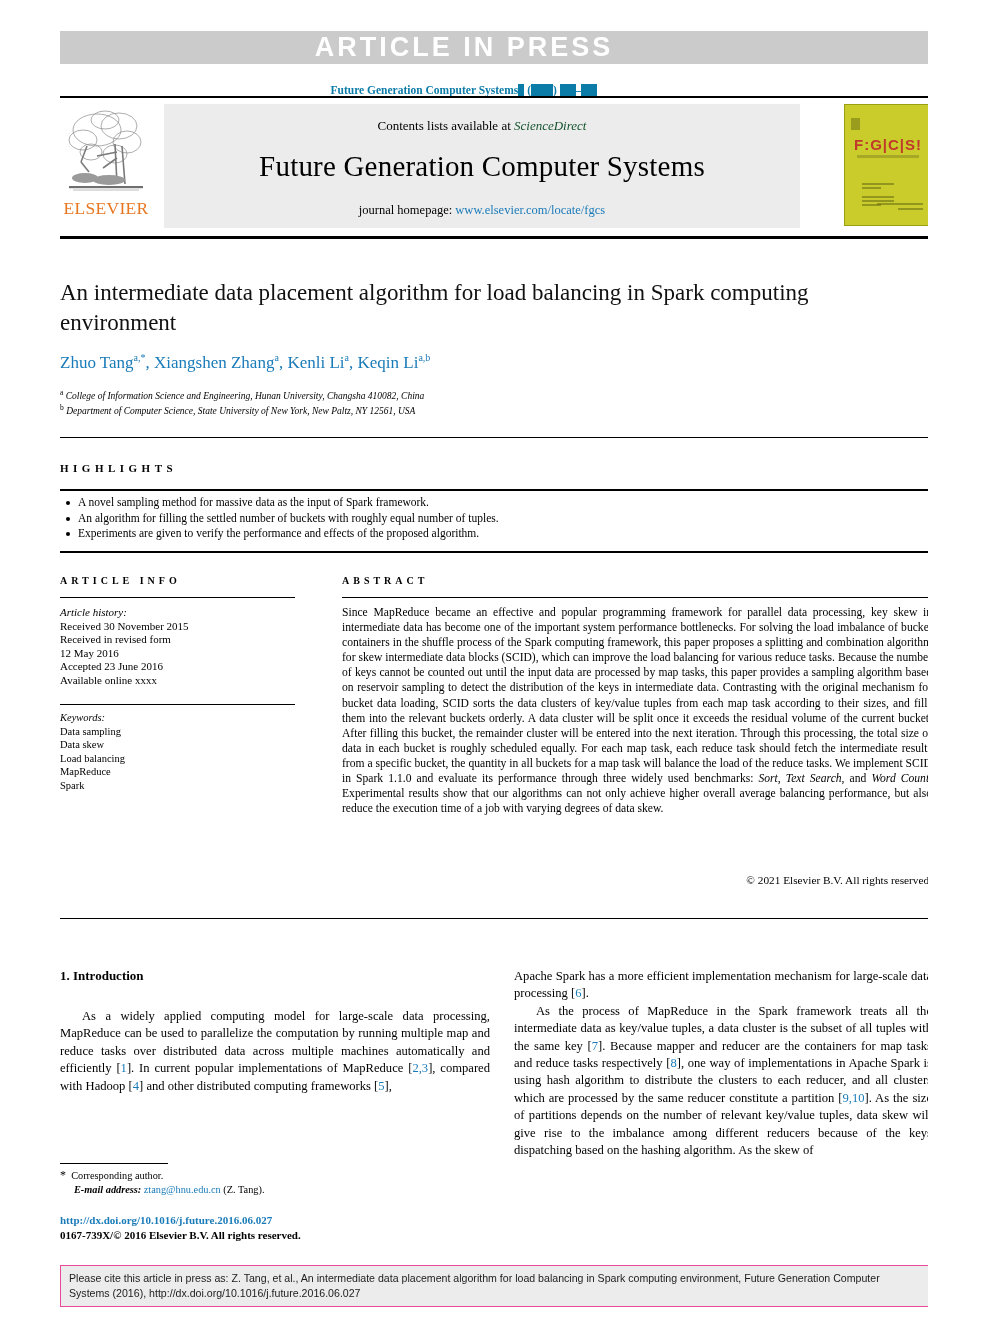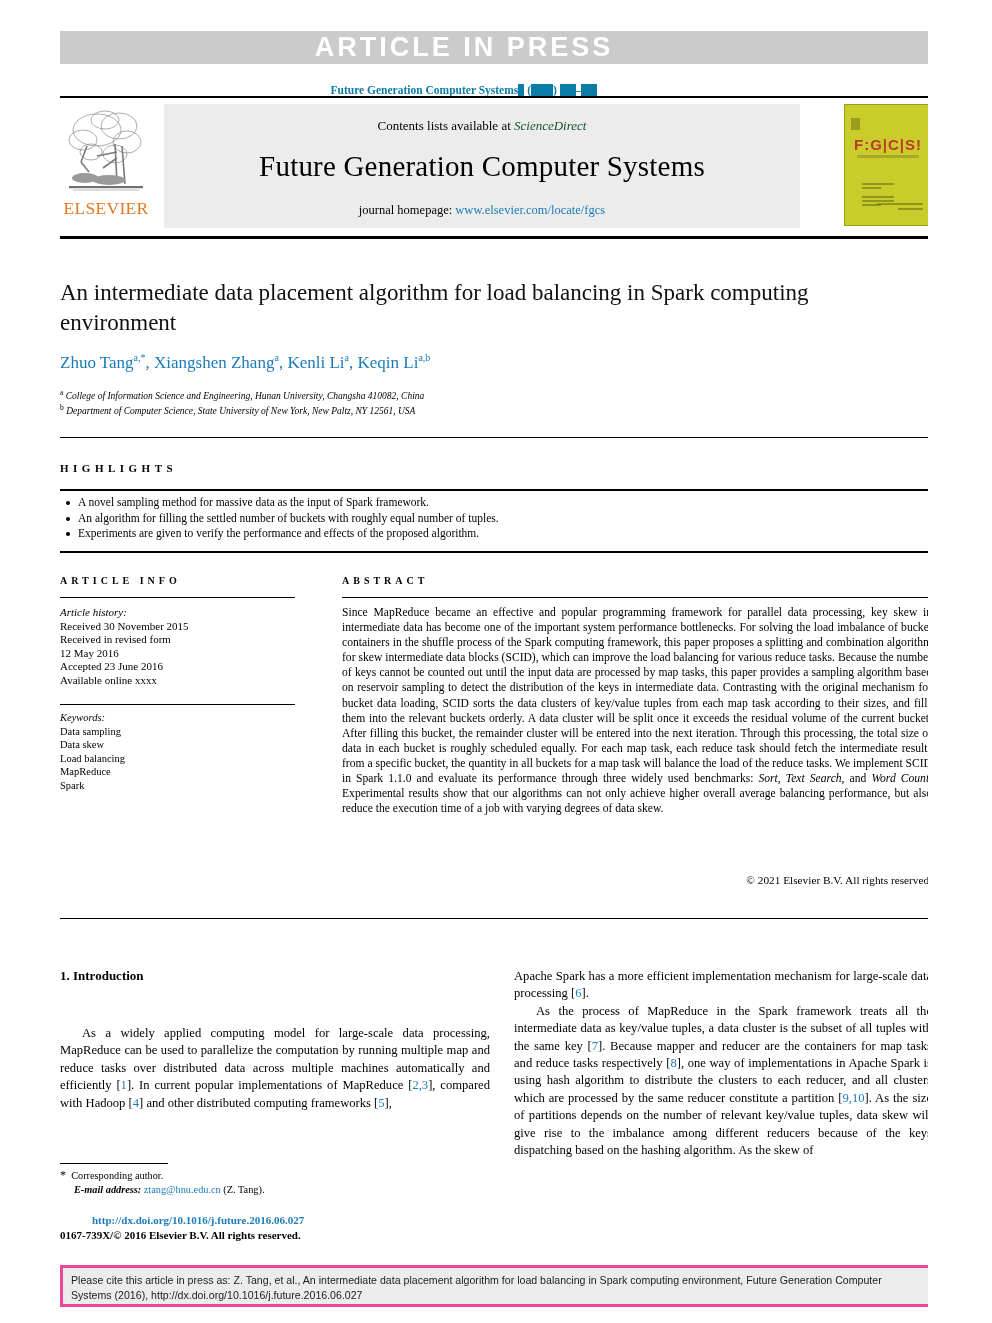--- a/index.html
+++ b/index.html
@@ -320,21 +320,20 @@
     font-family: "Liberation Serif", serif;
   }
   .col-left {
     position: absolute;
     left: 60px; top: 1008px;
     width: 430px;
     font-size: 12.6px;
     line-height: 17.4px;
     text-align: justify;
     font-family: "Liberation Serif", serif;
-    margin-top: 17px;
   }
   .col-right {
     position: absolute;
     left: 514px; top: 968px;
     width: 418px;
     font-size: 12.6px;
     line-height: 17.4px;
     text-align: justify;
     font-family: "Liberation Serif", serif;
   }
@@ -361,28 +360,28 @@
 
   .doi-block {
     position: absolute;
     left: 60px; top: 1213px;
     width: 440px;
     font-size: 11px;
     line-height: 14.5px;
     font-family: "Liberation Serif", serif;
     font-weight: bold;
   }
-  .doi-block a { color: #1a7bb9; text-decoration: none; margin-left: 32px; }
+  .doi-block a { color: #1a7bb9; text-decoration: none; }
 
   .cite-box {
     position: absolute;
     left: 60px; top: 1265px;
     width: 872px;
     height: 42px;
-    border: 3px solid #ec4899;
+    border: 1px solid #ec4899;
     background: #ececec;
     box-sizing: border-box;
     padding: 5px 8px 0 8px;
     font-size: 10.6px;
     line-height: 14.5px;
     font-family: "Liberation Sans", sans-serif;
     color: #1c1c1c;
   }
 </style>
 </head>

